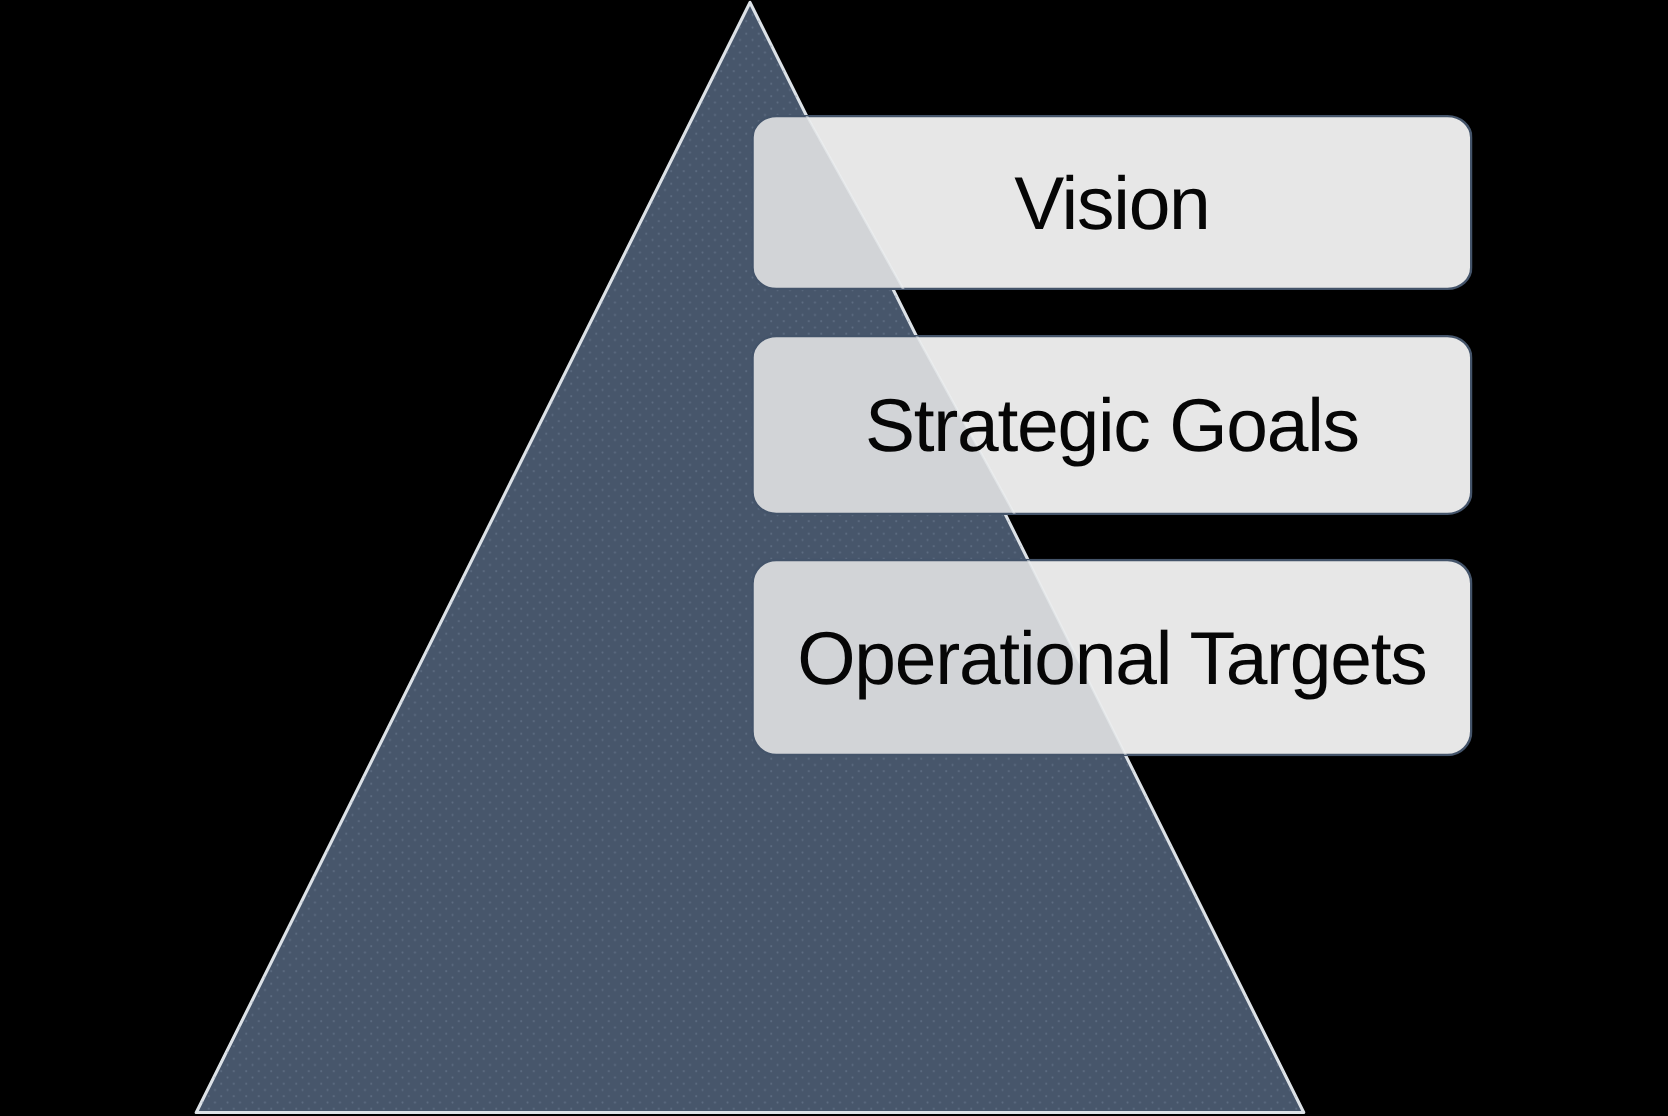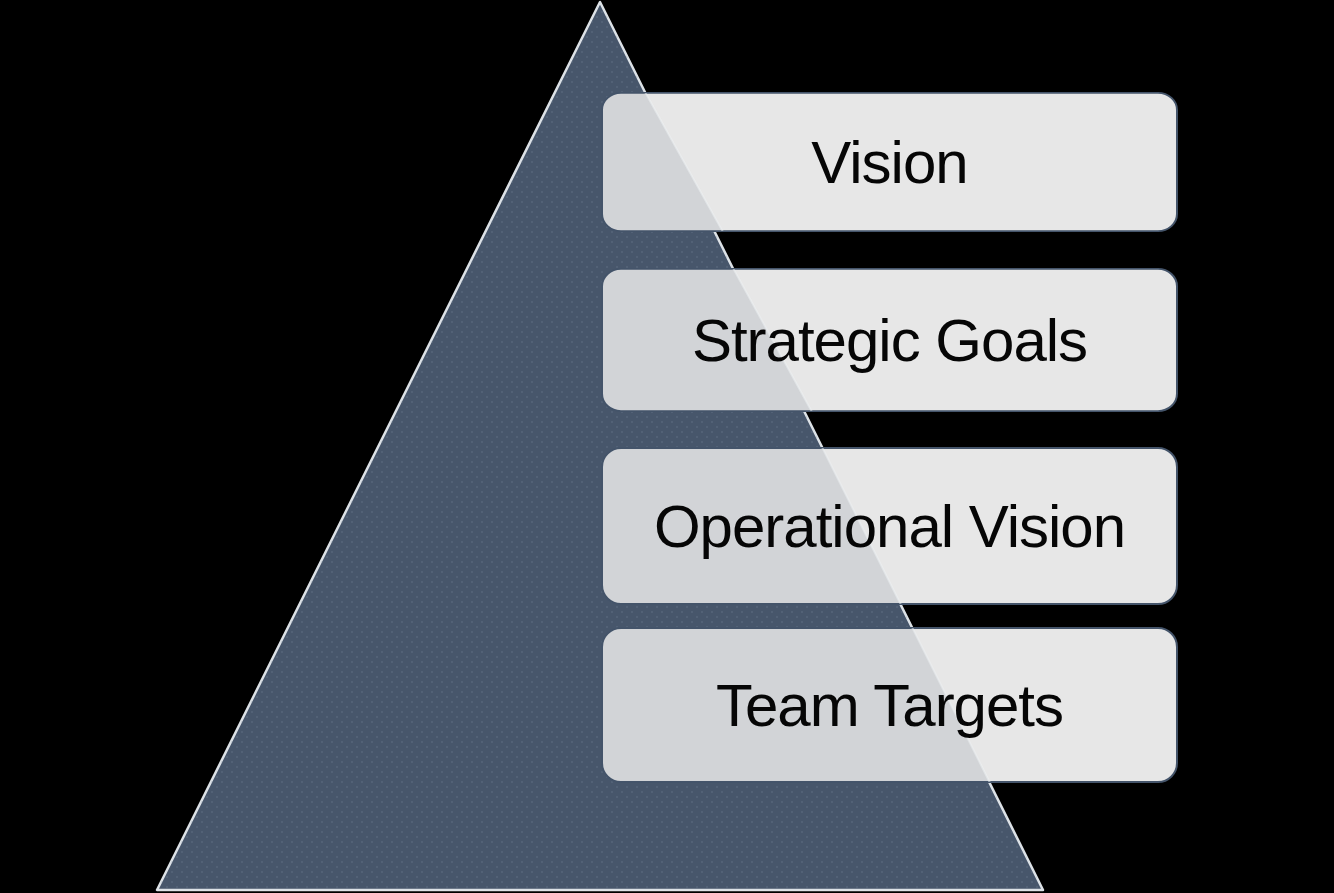--- a/index.html
+++ b/index.html
@@ -124,32 +124,17 @@
           <clipPath id="clip-b3">
             <rect x="1" y="1" width="575" height="156" rx="19" ry="19"></rect>
           </clipPath>
         </defs>
       <rect class="box-rect" x="1" y="1" width="575" height="156" rx="19" ry="19"></rect>
       <g clip-path="url(#clip-b3)">
         <polygon class="overlap-shade" points="0,0 221,0 300,158 0,158"></polygon>
         <line class="pyramid-edge-throughline" x1="221" y1="0" x2="300" y2="158"></line>
       </g>
     </svg>
-    <span class="level-label">Operational Vision</span>
+    <span class="level-label">Operational Targets</span>
   </div>
 
-  <div class="level-box" style="top:627px;height:156px;">
-    <svg class="box-svg" viewBox="0 0 577 156" preserveAspectRatio="none" aria-hidden="true">
-      <defs>
-          <clipPath id="clip-b4">
-            <rect x="1" y="1" width="575" height="154" rx="19" ry="19"></rect>
-          </clipPath>
-        </defs>
-      <rect class="box-rect" x="1" y="1" width="575" height="154" rx="19" ry="19"></rect>
-      <g clip-path="url(#clip-b4)">
-        <polygon class="overlap-shade" points="0,0 311,0 389,156 0,156"></polygon>
-        <line class="pyramid-edge-throughline" x1="311" y1="0" x2="389" y2="156"></line>
-      </g>
-    </svg>
-    <span class="level-label">Team Targets</span>
-  </div>
 
 </div>
 
 </body></html>

